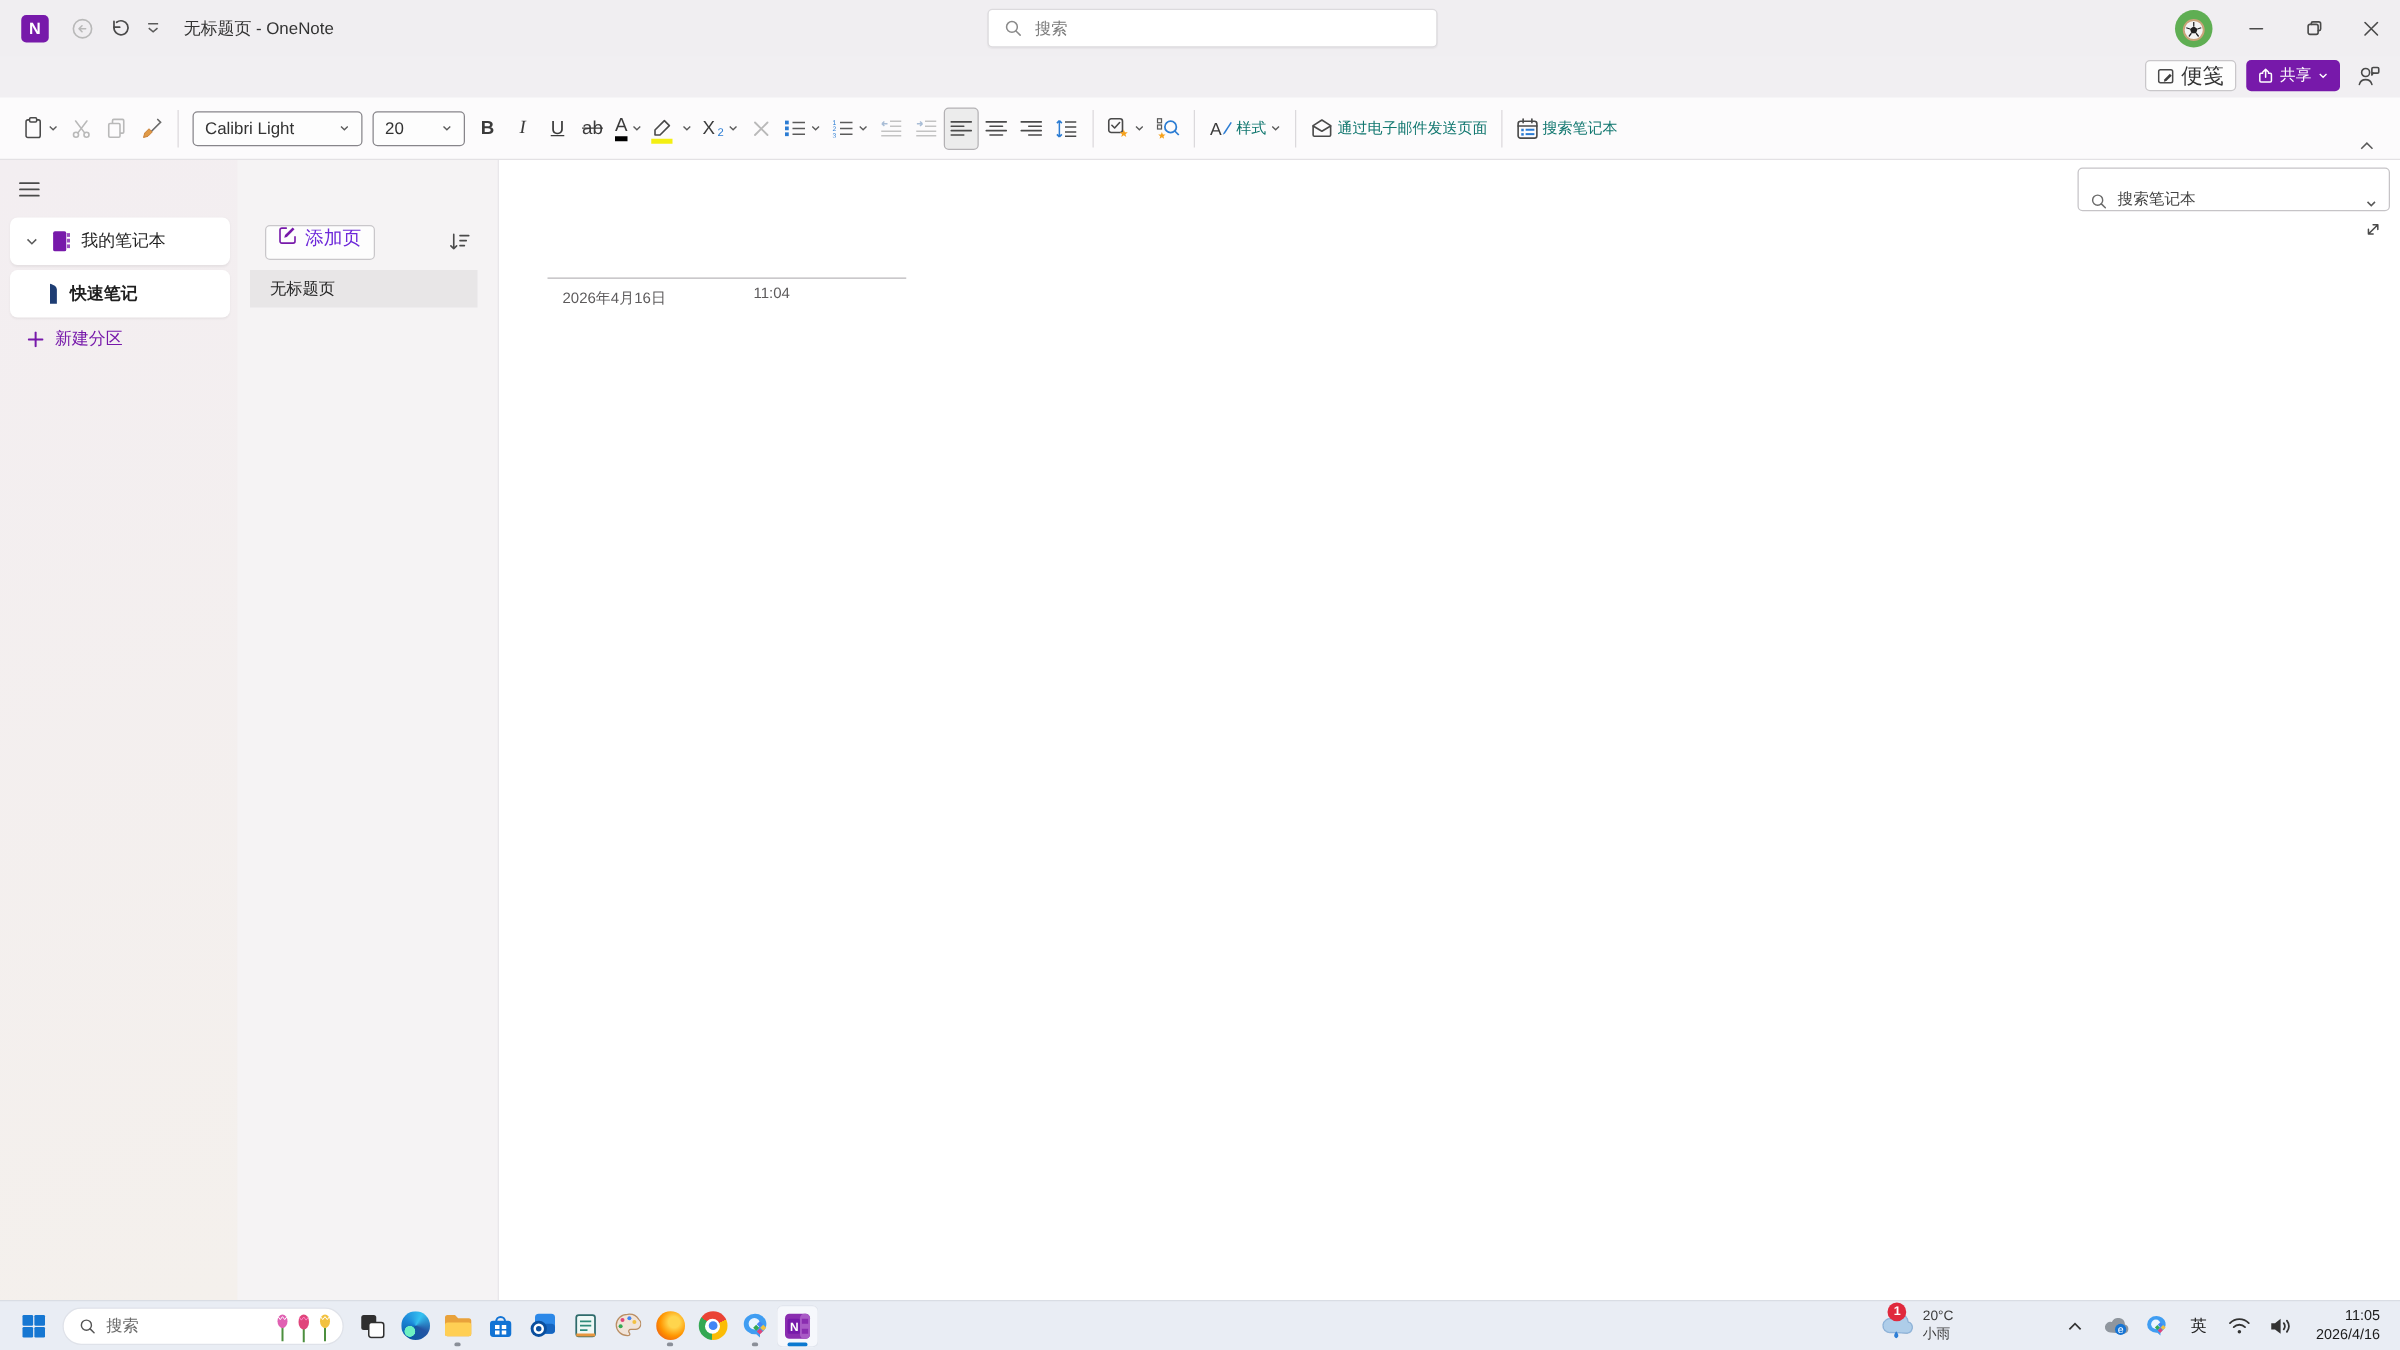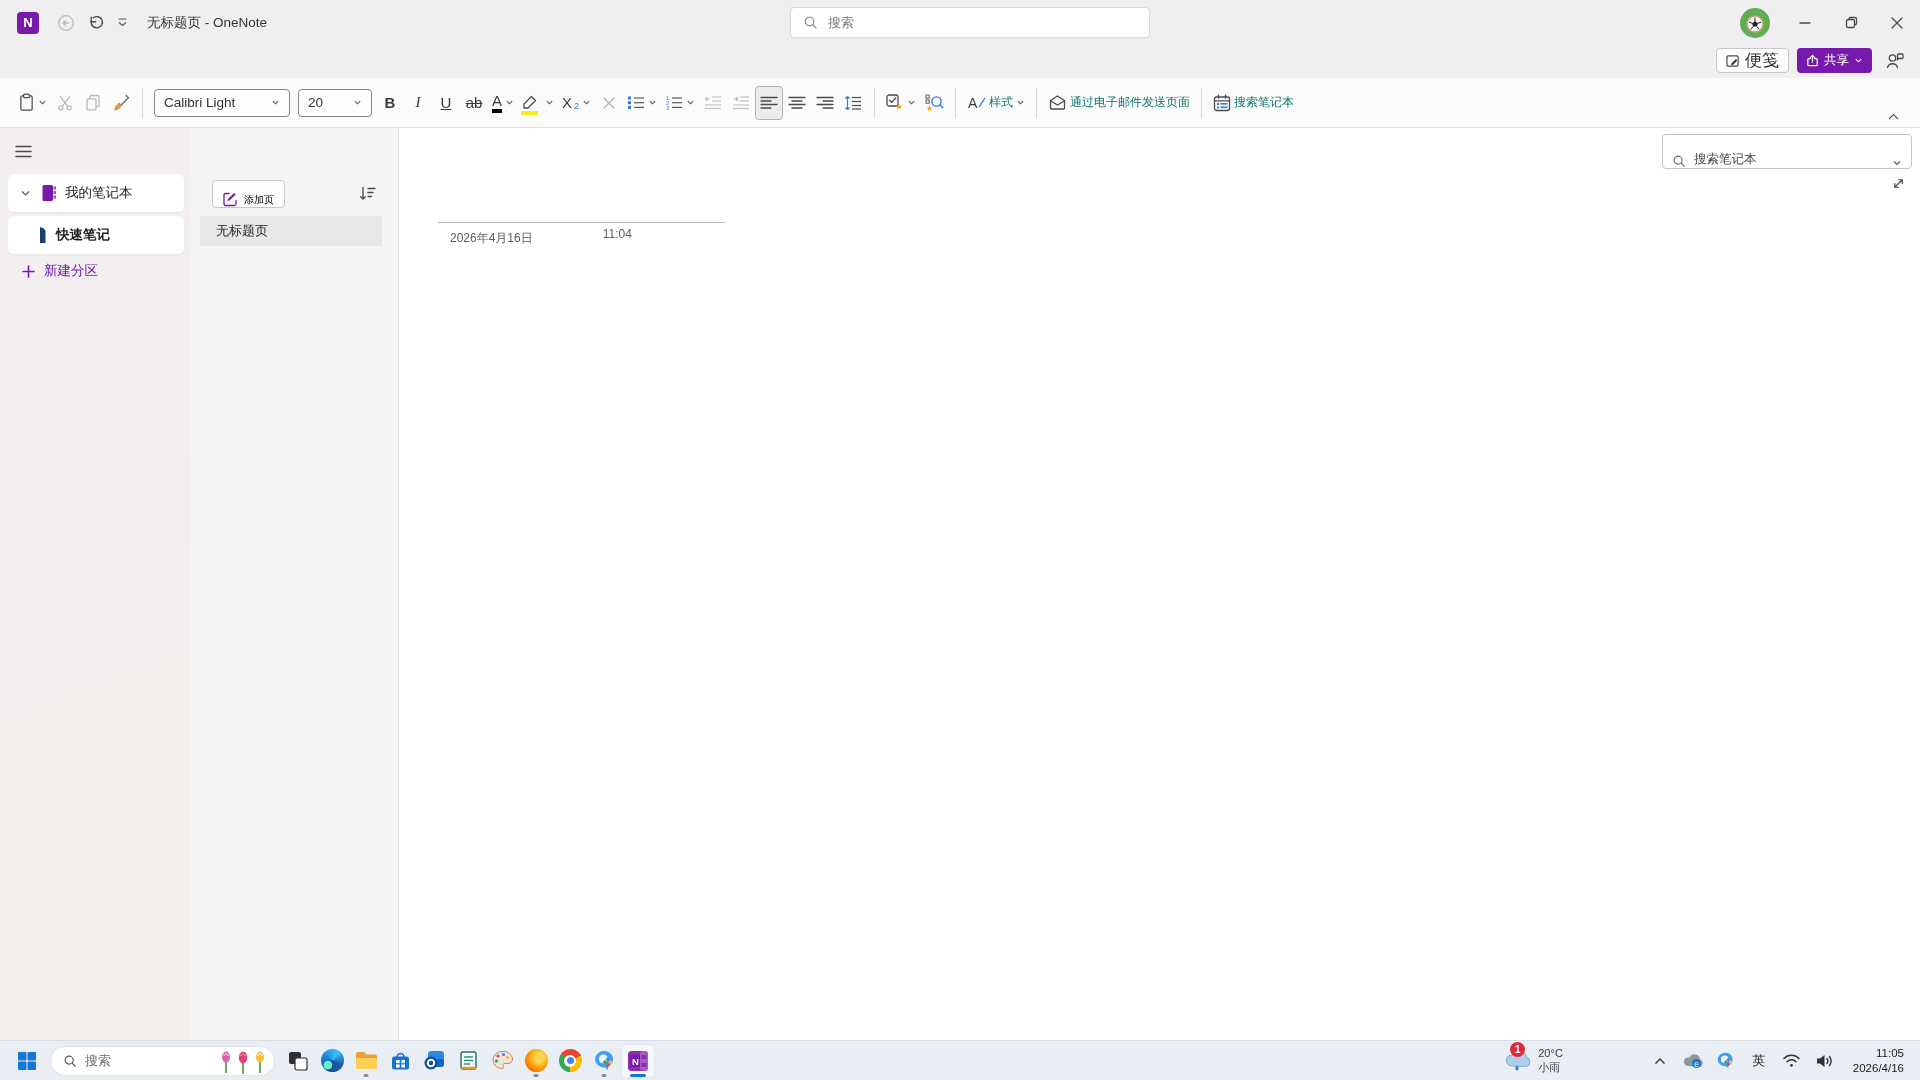--- a/index.html
+++ b/index.html
@@ -48,21 +48,21 @@
 
   
   .notebook-pane { position:absolute; top:128px; left:0; width:190px; bottom:40px; background:linear-gradient(160deg,#f3eef1 0%,#f4f0ec 100%); }
   .hamburger { position:absolute; left:10px; top:138px; width:26px; height:26px; display:flex; align-items:center; justify-content:center; }
   .nb-card { position:absolute; left:8px; width:176px; height:38px; background:#fff; border-radius:6px; box-shadow:0 1px 2px rgba(0,0,0,.06); display:flex; align-items:center; font-size:13.5px; color:#1f1f1f; }
   .nb-card .lbl { margin-left:8px; }
   .new-section { position:absolute; left:22px; top:262px; display:flex; align-items:center; gap:9px; color:#7719aa; font-size:13.5px; }
   .nb-footer { position:absolute; left:0; bottom:0; width:190px; height:34px; background:#eae8e9; border-top:1px solid #dddbdc; display:flex; align-items:center; gap:10px; padding-left:24px; font-size:12.5px; color:#333; }
 
   .page-pane { position:absolute; top:128px; left:190px; width:208px; bottom:40px; background:#f5f3f4; }
-  .addpage-btn { position:absolute; left:22px; top:52px; height:28px; display:flex; align-items:flex-end; gap:6px; background:#fdfdfd; border:1px solid #c9c7ca; border-radius:4px; padding:0 10px; font-size:10px; color:#000000; }
+  .addpage-btn { position:absolute; left:22px; top:52px; height:28px; display:flex; align-items:flex-start; gap:6px; background:#fdfdfd; border:1px solid #c9c7ca; border-radius:4px; padding:0 10px; font-size:15px; color:#6d28d9; }
   .sort-btn { position:absolute; right:22px; top:58px; }
   .page-item { position:absolute; left:10px; right:16px; top:88px; height:30px; background:#e8e6e7; display:flex; align-items:center; padding-left:16px; font-size:13px; color:#252525; }
 
   .canvas { position:absolute; top:128px; left:398px; right:0; bottom:40px; background:#fff; border-left:1px solid #e2e0e3; }
   .nbsearch { position:absolute; right:8px; top:6px; width:250px; height:35px; background:#fff; border:1px solid #c6c4c7; border-radius:4px; display:flex; align-items:flex-end; padding:0 9px; gap:8px; }
   .nbsearch span { font-size:12.5px; color:#444; flex:1; }
   .expand-btn { position:absolute; right:14px; top:48px; }
   .title-rule { position:absolute; left:39px; top:94px; width:287px; height:1px; background:#b9b7ba; }
   .date-row { position:absolute; left:51px; top:102px; display:flex; gap:70px; font-size:12px; color:#5d5b5c; }
 

